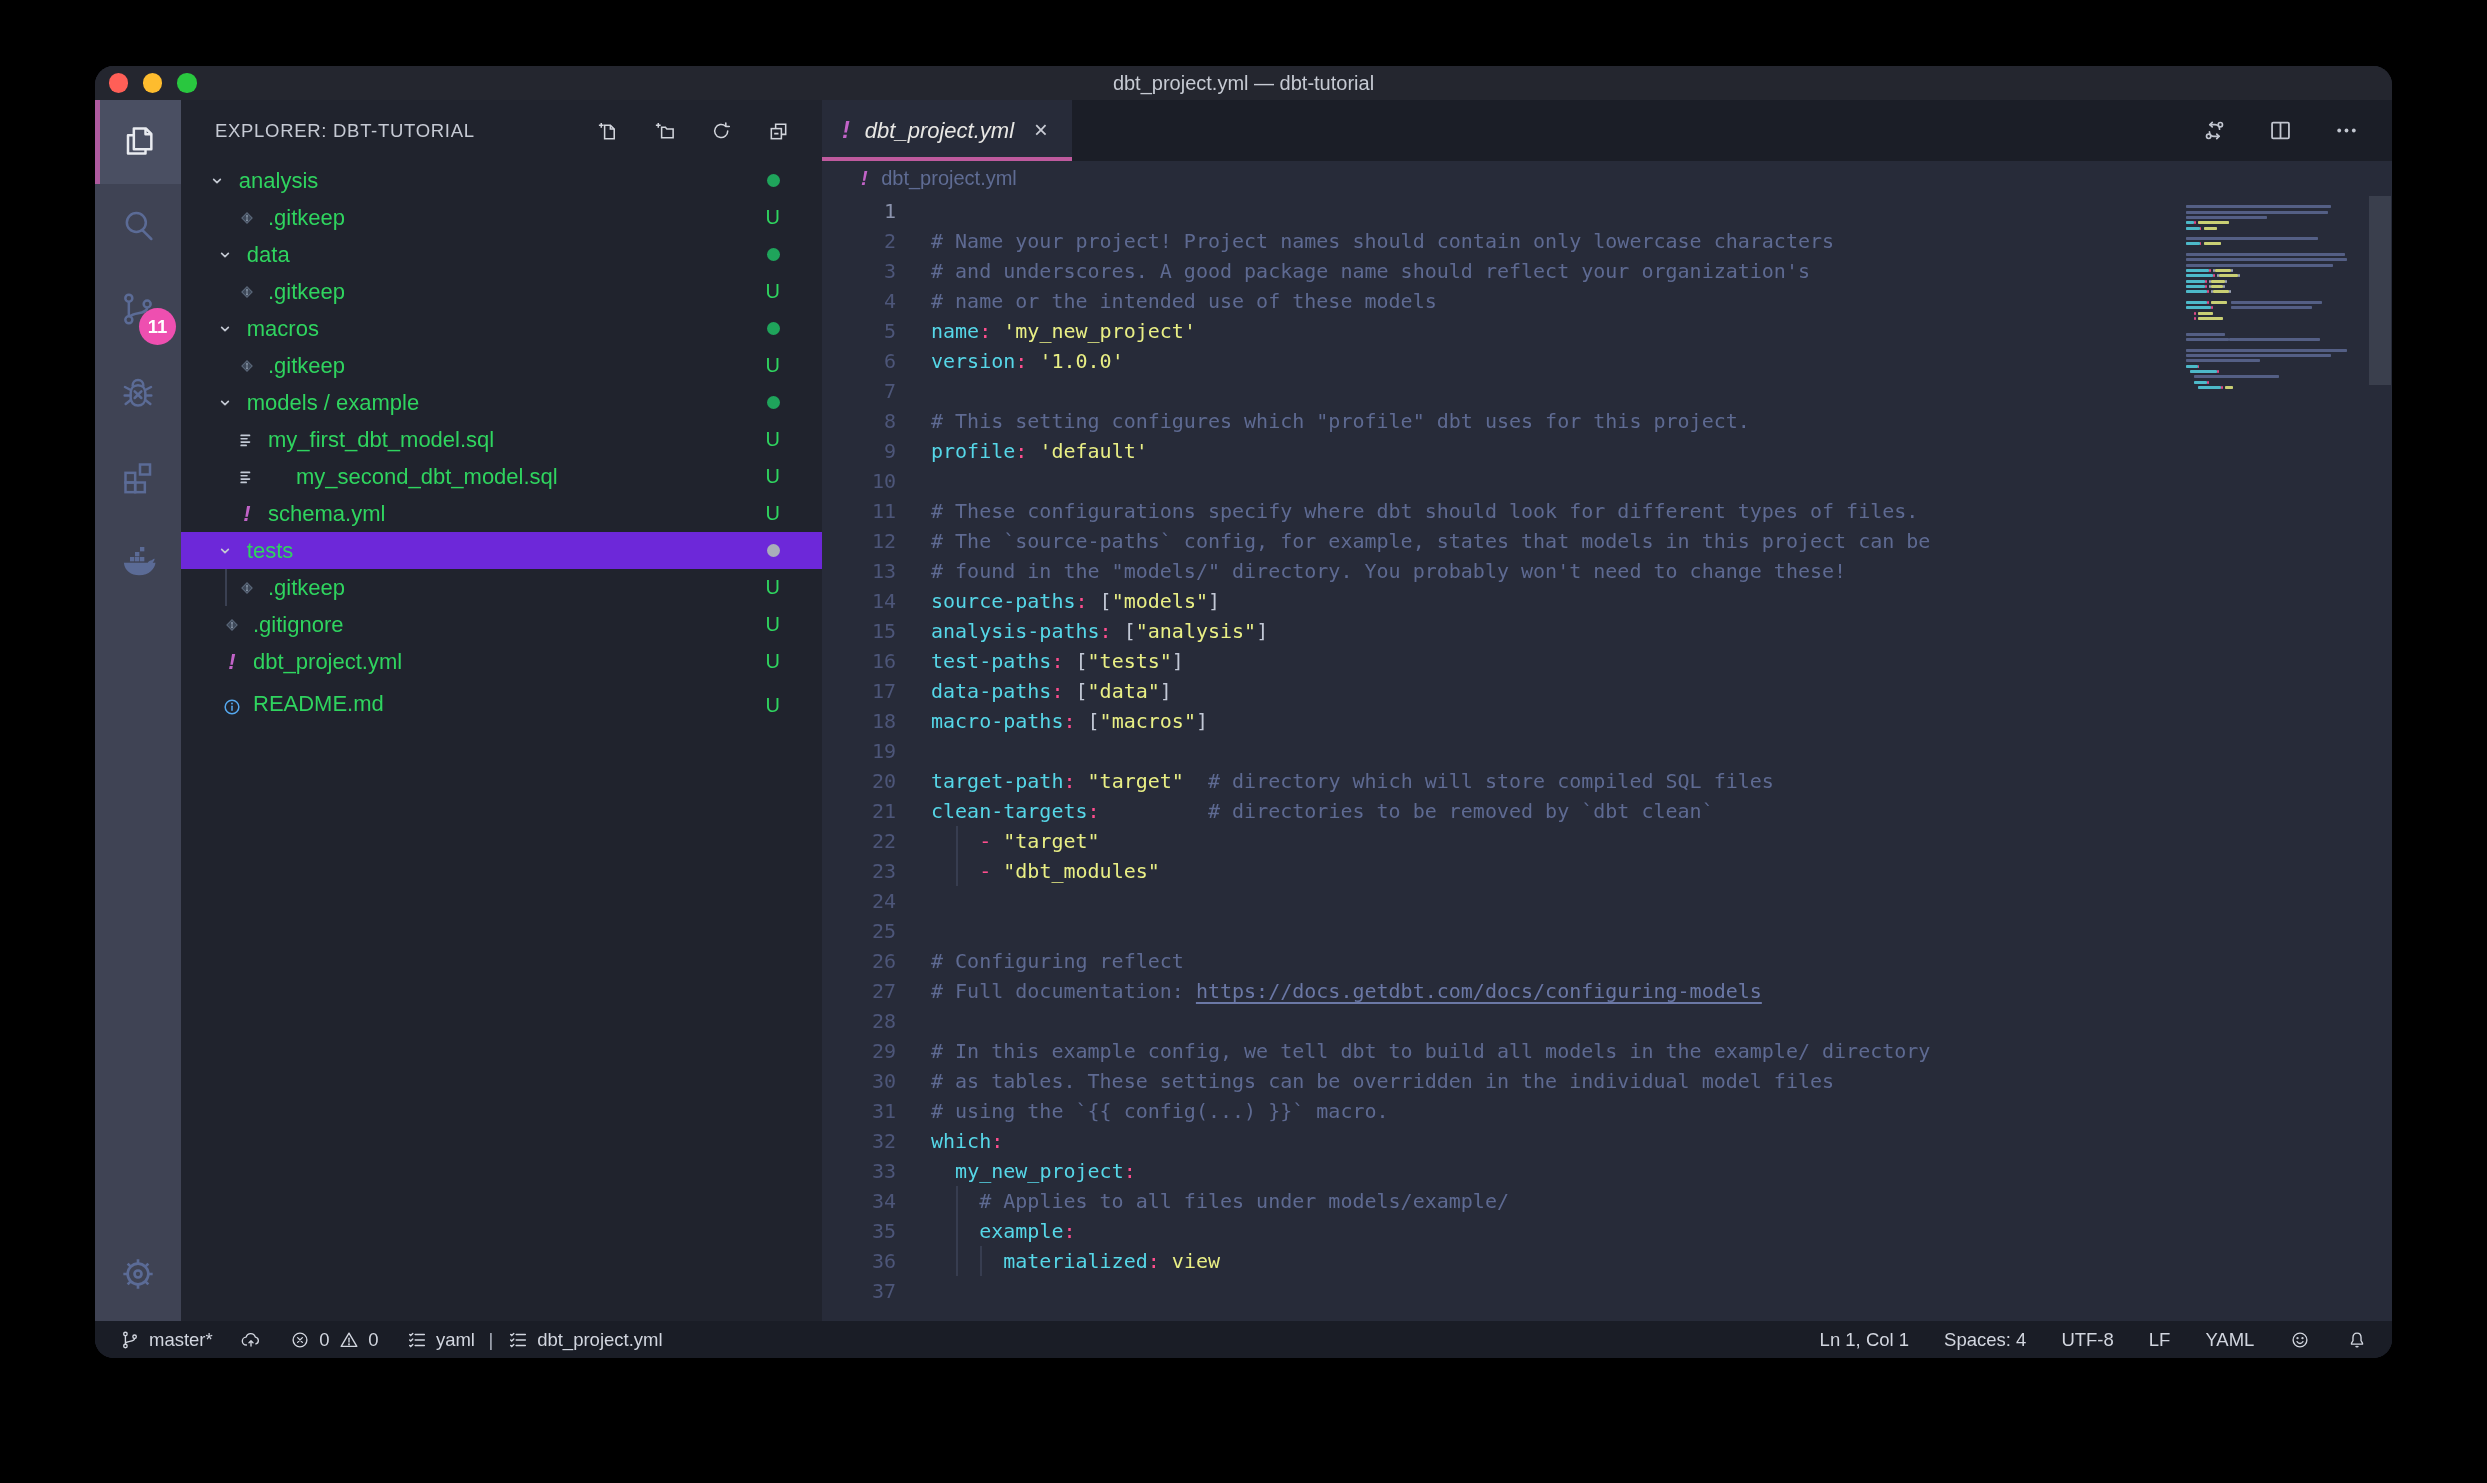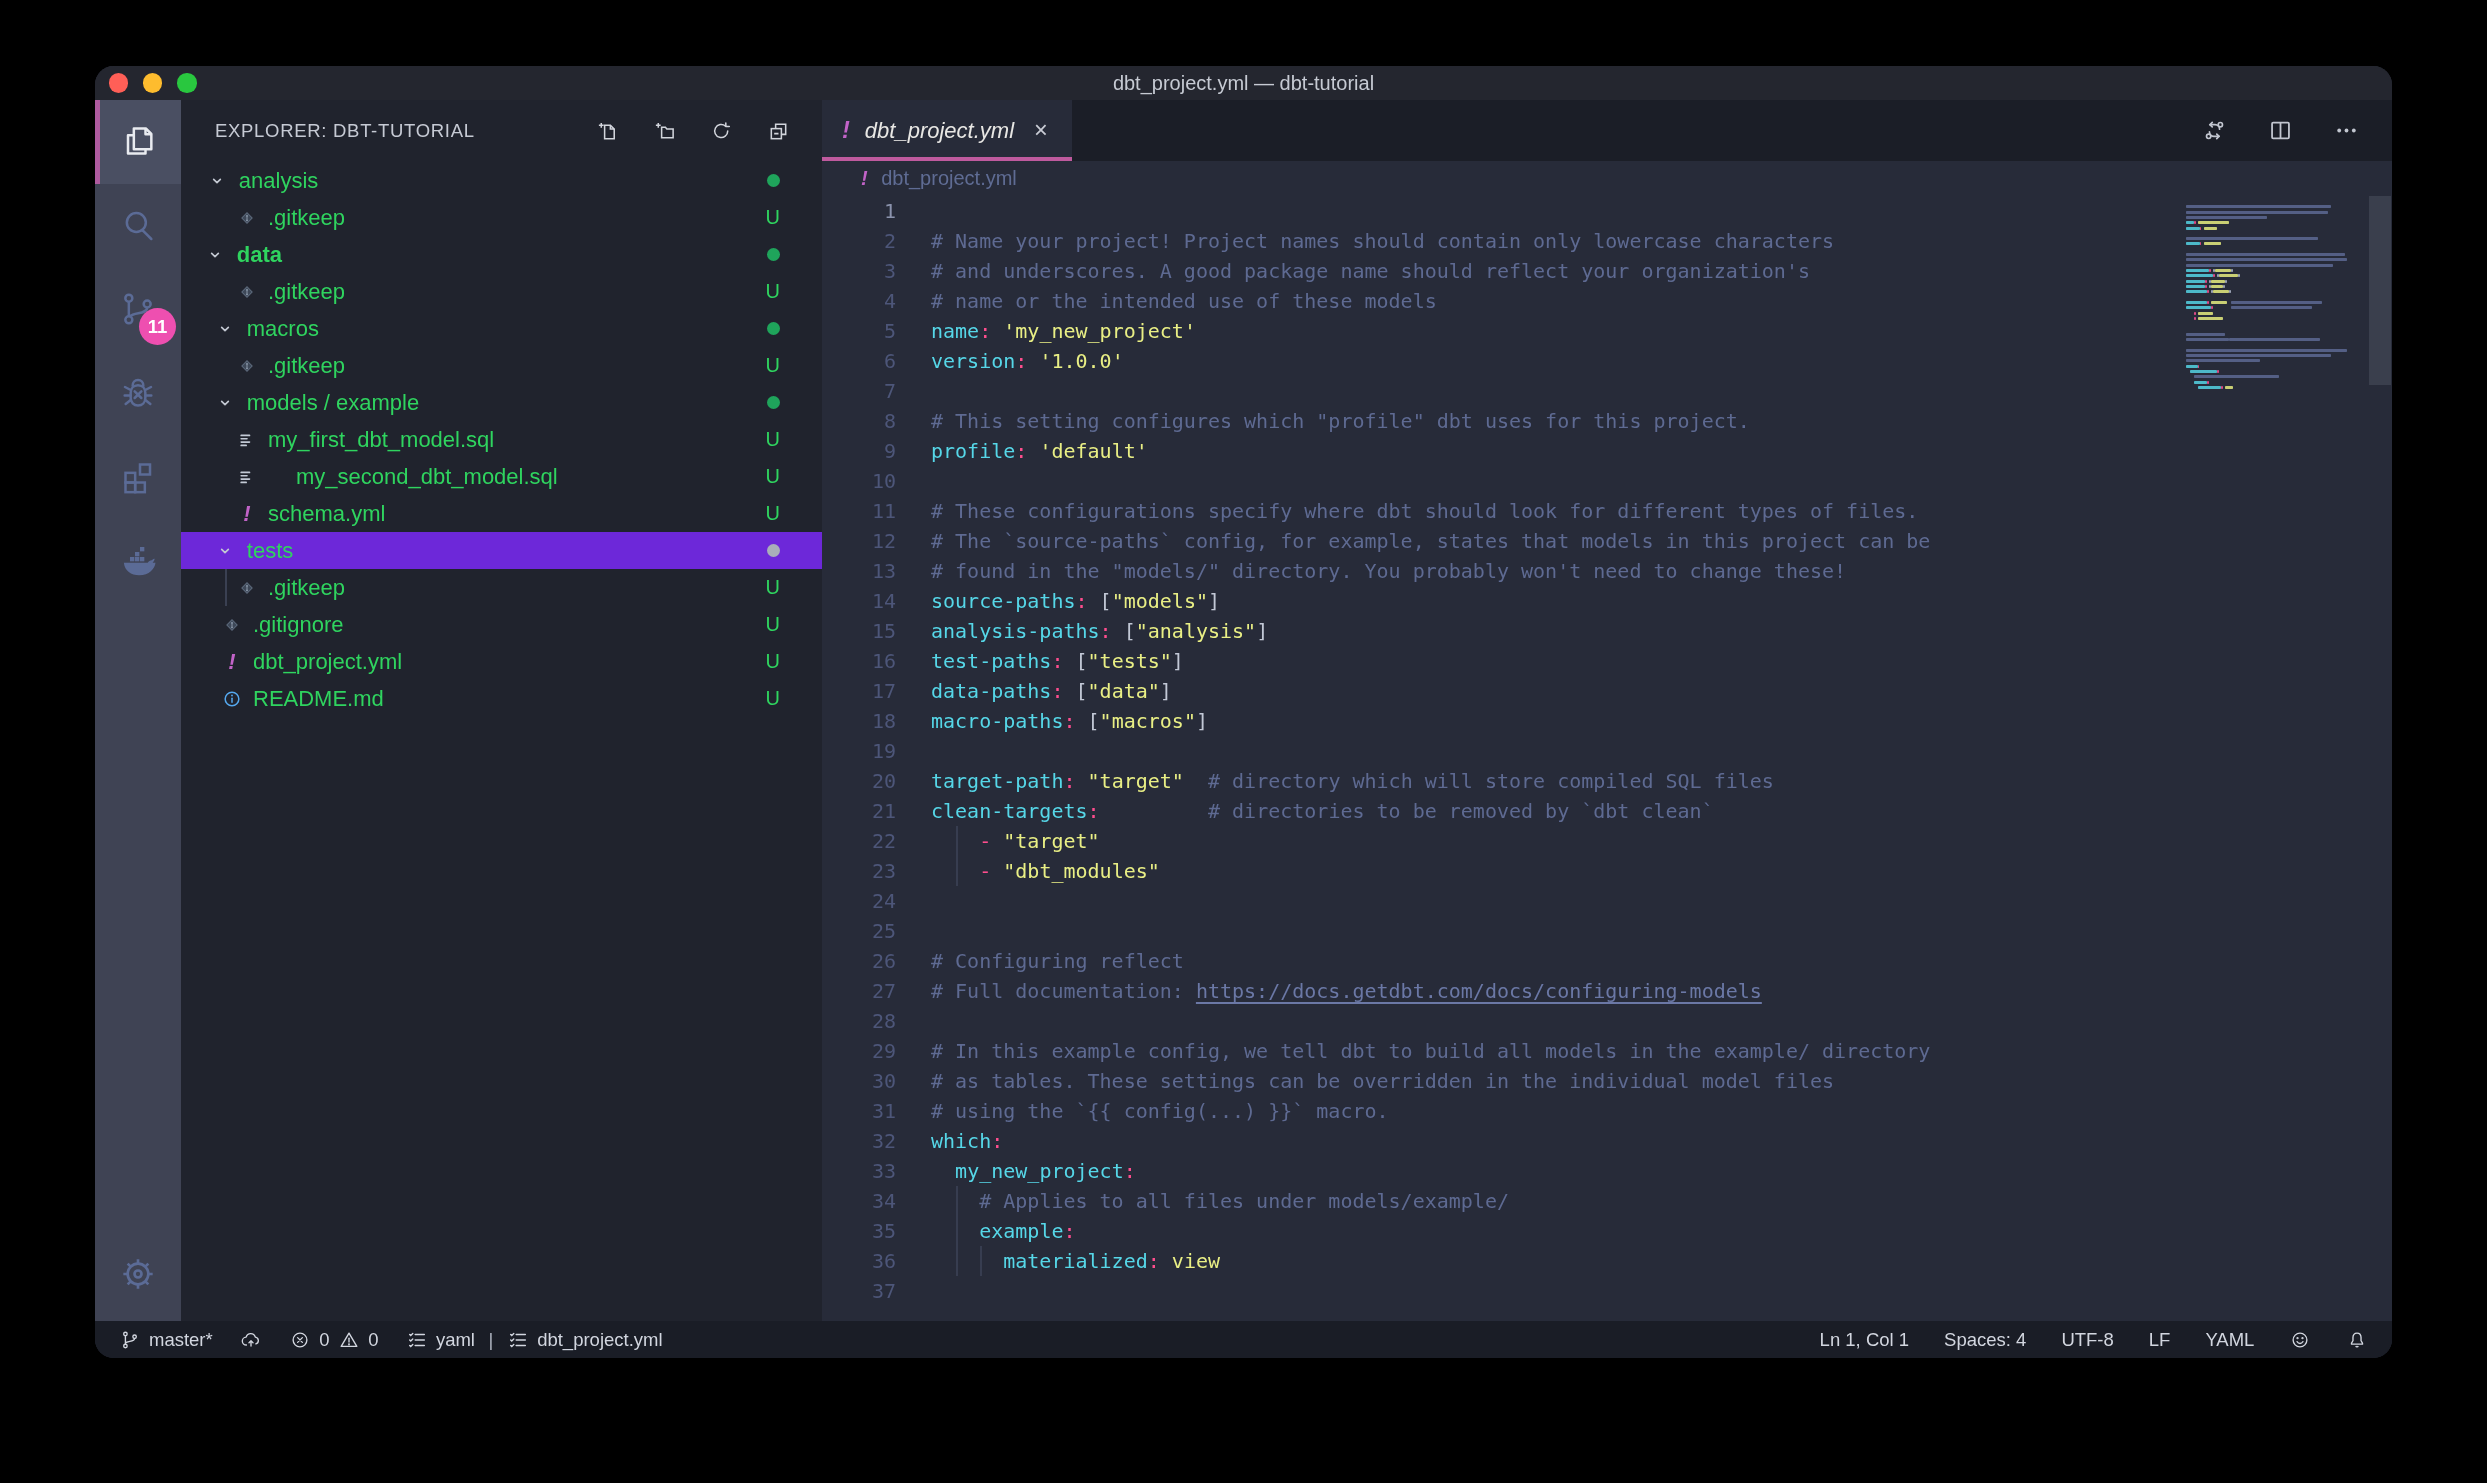--- a/index.html
+++ b/index.html
@@ -218,21 +218,21 @@
                 <circle cx="12" cy="9.6" r="1.2" fill="#8a97a8"></circle>
                 <path d="M12 10.8v2.8" stroke="#8a97a8" stroke-width="1.2"></path>
                 <circle cx="12" cy="14.8" r="1.2" fill="#8a97a8"></circle>
               </svg>
             </span>
             <span class="tree-label">.gitkeep</span>
             <span class="tree-right">
               <span class="tree-badge">U</span>
             </span>
           </div>
-          <div class="tree-row" style="padding-left: 24px; font-weight: bold;">
+          <div class="tree-row" style="padding-left: 34px;">
             <span class="twisty">
               <svg viewBox="0 0 24 24" fill="none" stroke="#c3c8d2" stroke-width="2" stroke-linecap="round" stroke-linejoin="round">
                 <path d="M8 10l4 4 4-4"></path>
               </svg>
             </span>
             <span class="tree-label">data</span>
             <span class="tree-right">
               <span class="tree-dot green"></span>
             </span>
           </div>
@@ -359,21 +359,21 @@
           </div>
           <div class="tree-row" style="padding-left: 40px;">
             <span class="tree-icon">
               <span class="yaml-bang">!</span>
             </span>
             <span class="tree-label">dbt_project.yml</span>
             <span class="tree-right">
               <span class="tree-badge">U</span>
             </span>
           </div>
-          <div class="tree-row" style="padding-left: 40px;">
+          <div class="tree-row" style="padding-left: 40px; align-items: flex-end;">
             <span class="tree-icon">
               <svg viewBox="0 0 24 24" fill="none" stroke="var(--info-blue)" stroke-width="1.8">
                 <circle cx="12" cy="12" r="8.2"></circle>
                 <path d="M12 11v5" stroke-linecap="round"></path>
                 <circle cx="12" cy="7.8" r="1.1" fill="var(--info-blue)" stroke="none"></circle>
               </svg>
             </span>
             <span class="tree-label">README.md</span>
             <span class="tree-right">
               <span class="tree-badge">U</span>

